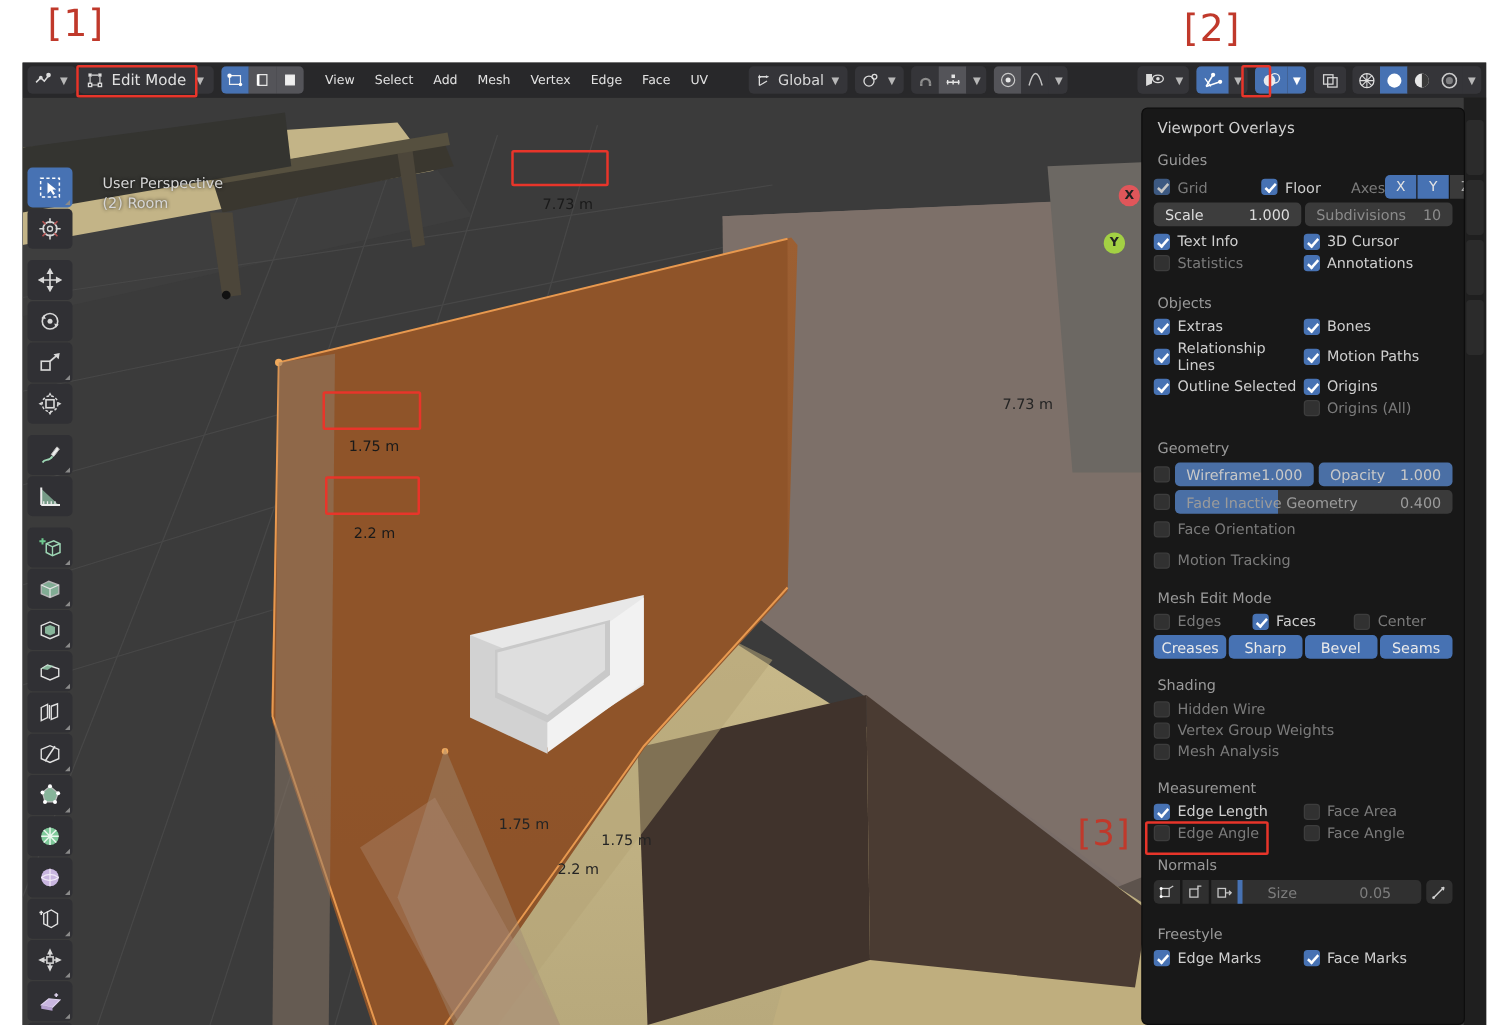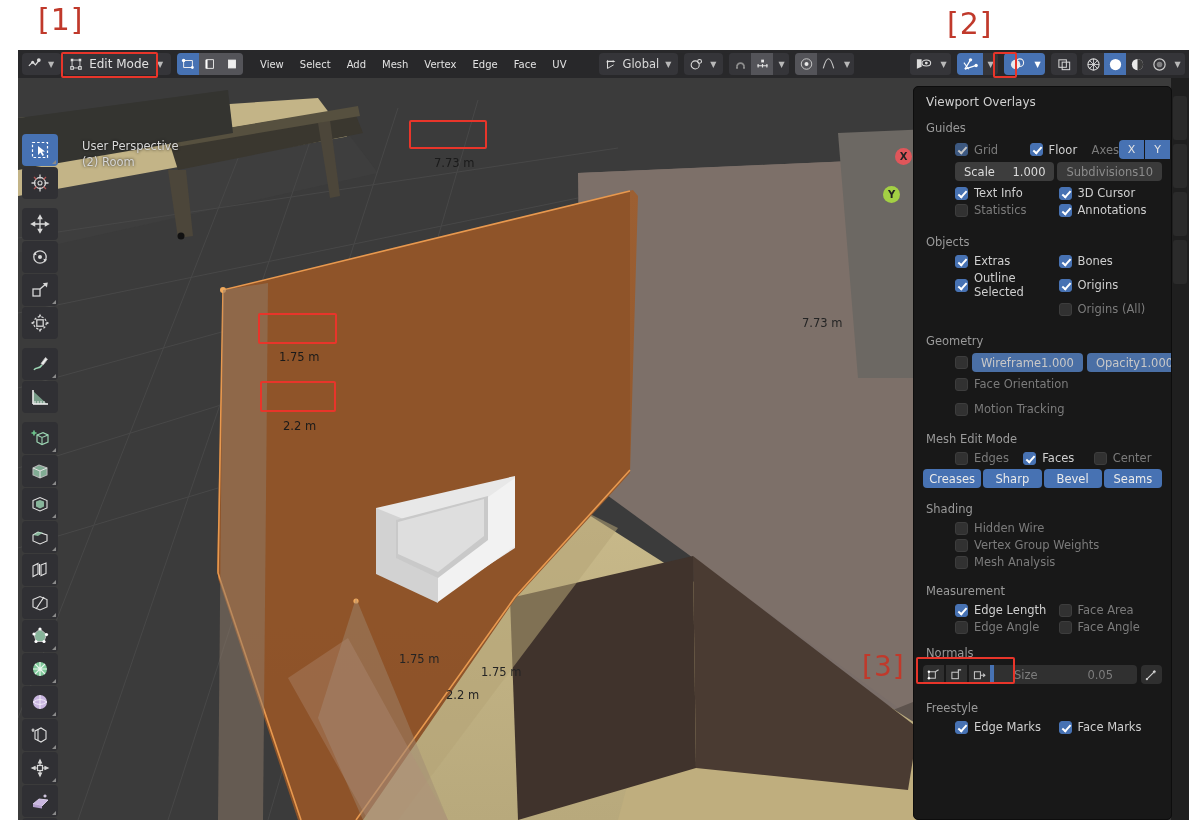--- a/index.html
+++ b/index.html
@@ -132,21 +132,21 @@
     border-radius: 5px;
     padding: 8px 9px 4px 9px;
     z-index: 40;
     color: #c3c3c3;
     font-size: 11.5px;
     overflow: hidden;
   }
   .ov-title { color: #d0d0d0; font-size: 12px; margin-bottom: 12px; padding-left: 3px; }
   .ov-section { color: #9a9a9a; font-size: 11.5px; margin: 11px 0 5px 3px; }
   .ov-section:first-of-type { margin-top: 0; }
-  .row { display: flex; align-items: center; gap: 0; margin-bottom: 3px; margin-left: 32px; }
+  .row { display: flex; align-items: center; gap: 0; margin-bottom: 3px; }
   .col { width: 50%; display: flex; align-items: center; gap: 6px; }
   .cb {
     width: 13px; height: 13px; border-radius: 3px; background: #2b2b2b;
     border: 1px solid #3a3a3a; flex: 0 0 auto; position: relative;
   }
   .cb.on { background: #4772b3; border-color: #4772b3; }
   .cb.on::after {
     content: ""; position: absolute; left: 4px; top: 1px;
     width: 3px; height: 7px; border: solid #fff;
     border-width: 0 2px 2px 0; transform: rotate(42deg);
@@ -757,20 +757,30 @@
           <span class="lbl">Extras</span>
         </div>
         <div class="col">
           <span class="cb on"></span>
           <span class="lbl">Bones</span>
         </div>
       </div>
       <div class="row">
         <div class="col">
           <span class="cb on"></span>
+          <span class="lbl">Relationship Lines</span>
+        </div>
+        <div class="col">
+          <span class="cb on"></span>
+          <span class="lbl">Motion Paths</span>
+        </div>
+      </div>
+      <div class="row">
+        <div class="col">
+          <span class="cb on"></span>
           <span class="lbl">Outline Selected</span>
         </div>
         <div class="col">
           <span class="cb on"></span>
           <span class="lbl">Origins</span>
         </div>
       </div>
       <div class="row">
         <div class="col"></div>
         <div class="col">
@@ -782,20 +792,27 @@
       <div class="ov-section" style="margin-top:18px;">Geometry</div>
       <div class="row" style="gap:4px;">
         <span class="cb dim"></span>
         <div class="pill dimblue">
           <span>Wireframe</span>
           <span>1.000</span>
         </div>
         <div class="pill dimblue">
           <span>Opacity</span>
           <span>1.000</span>
+        </div>
+      </div>
+      <div class="row" style="gap:4px;">
+        <span class="cb dim"></span>
+        <div class="pill halfbar">
+          <span>Fade Inactive Geometry</span>
+          <span>0.400</span>
         </div>
       </div>
       <div class="row" style="margin-top:5px;">
         <div class="col" style="width:100%">
           <span class="cb dim"></span>
           <span class="lbl dim">Face Orientation</span>
         </div>
       </div>
       <div class="row" style="margin-top:11px;">
         <div class="col" style="width:100%">

